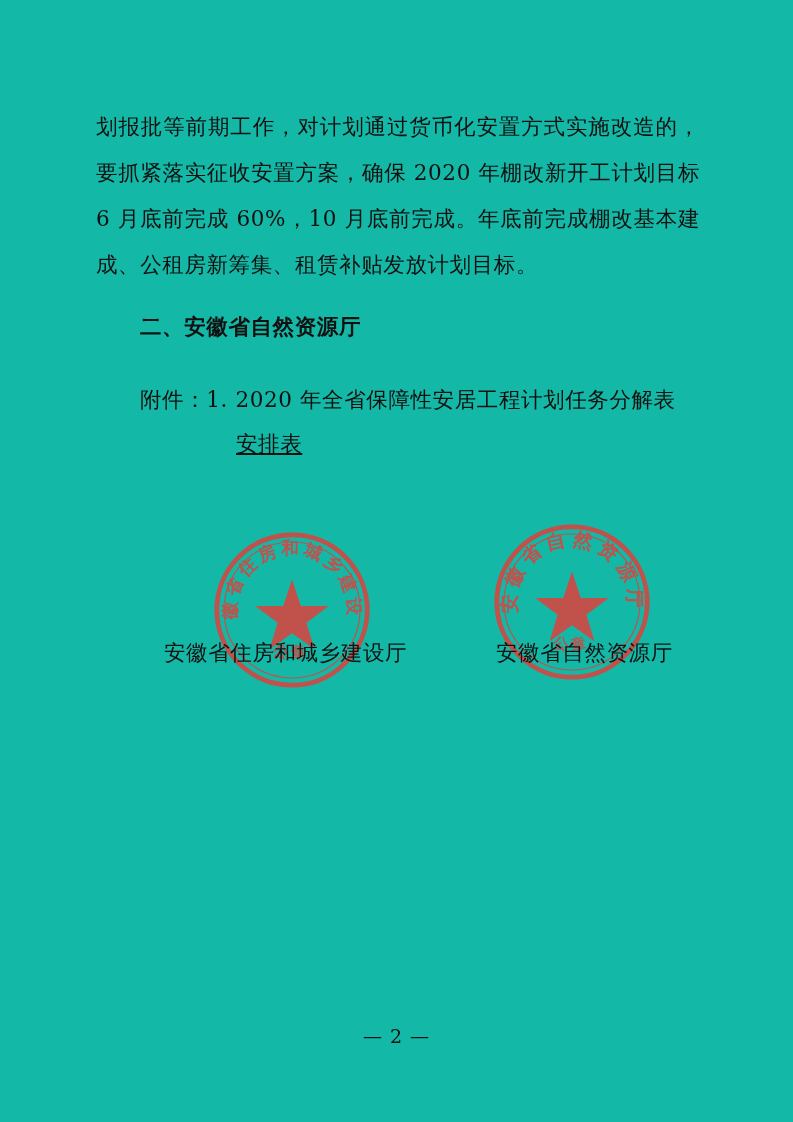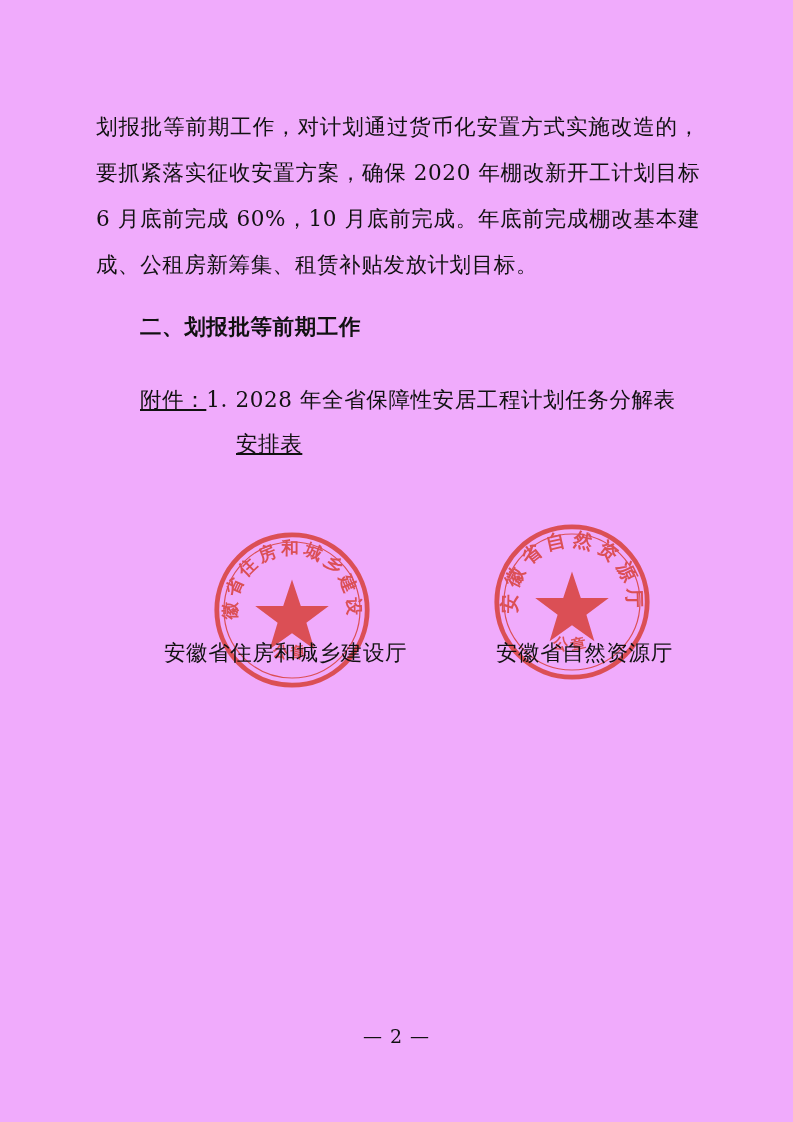--- a/index.html
+++ b/index.html
@@ -8,21 +8,21 @@
     background: #ffffff;
   }
   body {
     font-family: "DejaVu Serif", serif;
     color: #111111;
   }
   .page {
     position: relative;
     width: 793px;
     height: 1122px;
-    background: #f0abfc;
+    background: #14b8a6;
     overflow: hidden;
   }
   .content {
     position: absolute;
     left: 96px;
     top: 104px;
     width: 604px;
   }
   .para {
     font-size: 21.5px;
@@ -50,21 +50,20 @@
     font-size: 21.5px;
     line-height: 44px;
     letter-spacing: 0.6px;
   }
   .attach-row {
     display: flex;
     white-space: nowrap;
   }
   .attach-label {
     padding-left: 44px;
-    text-decoration: underline;
   }
   .attach-list {
     display: block;
   }
   .attach-item2 {
     padding-left: 106px;
   }
   .attach-item2b {
     padding-left: 140px;
     text-decoration: underline;
@@ -124,28 +123,28 @@
 <body>
 
 <div class="page">
 
   <div class="content">
 
     <p class="para">划报批等前期工作，对计划通过货币化安置方式实施改造的，要抓紧落实征收安置方案，确保 2020 年棚改新开工计划目标 6 月底前完成 60%，10 月底前完成。年底前完成棚改基本建成、公租房新筹集、租赁补贴发放计划目标。</p>
 
     <div class="spacer-sm"></div>
 
-    <p class="heading">二、划报批等前期工作</p>
+    <p class="heading">二、安徽省自然资源厅</p>
 
 
 
     <div class="attach-block">
       <div class="attach-row">
         <span class="attach-label">附件：</span>
-        <span>1. 2028 年全省保障性安居工程计划任务分解表</span>
+        <span>1. 2020 年全省保障性安居工程计划任务分解表</span>
       </div>
       <div class="attach-list">
         <div class="attach-item2b">安排表</div>
       </div>
     </div>
 
     <div class="sig-area">
 
       <svg class="seal seal-left" viewBox="0 0 200 200">
         <defs>

